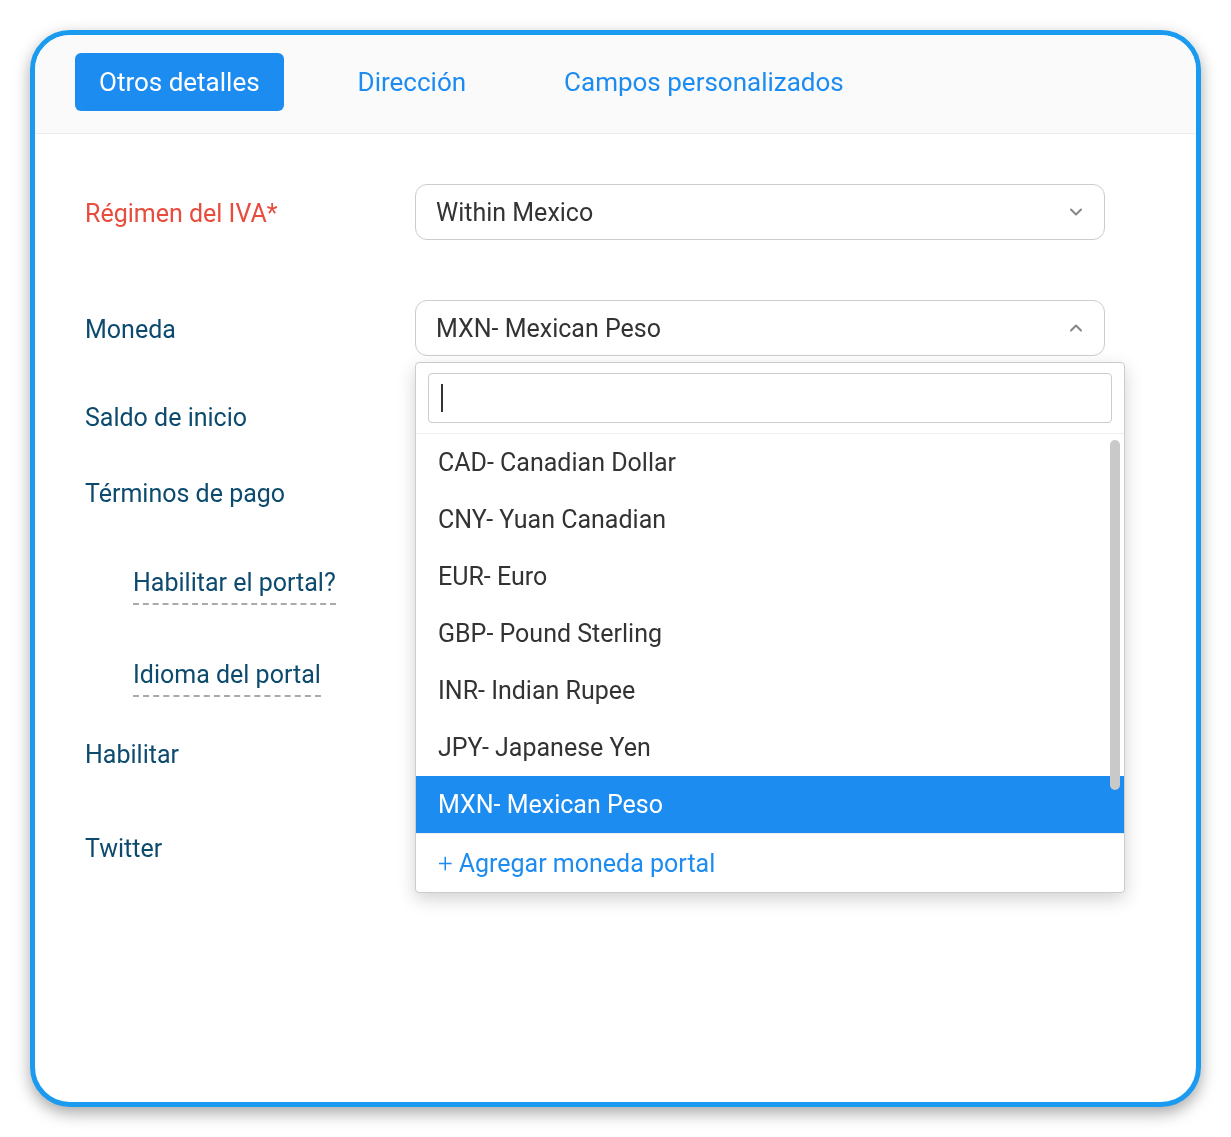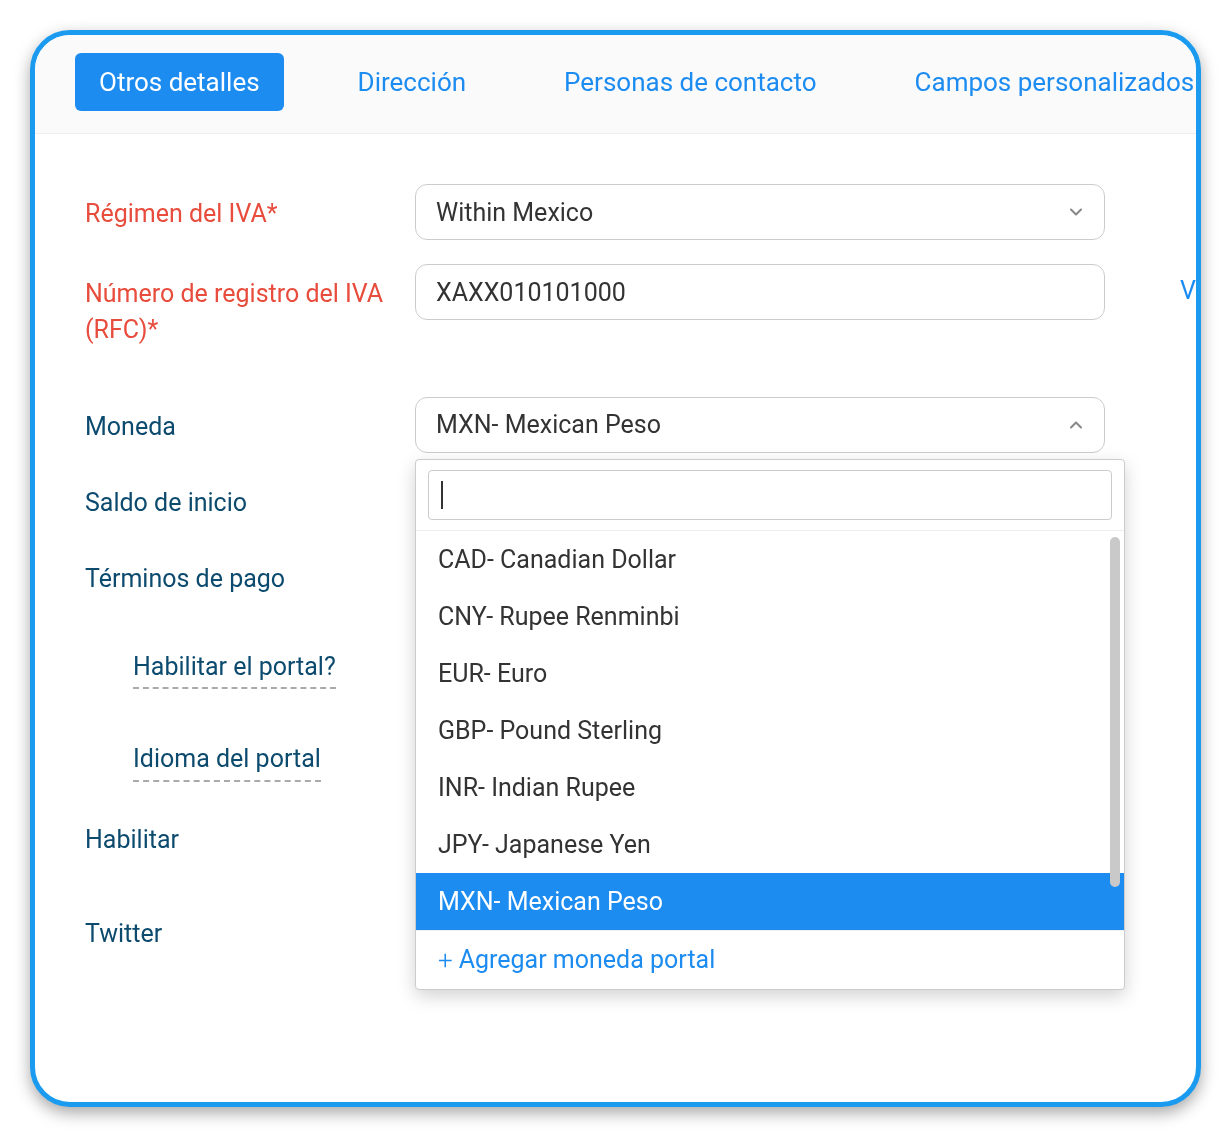--- a/index.html
+++ b/index.html
@@ -37,21 +37,21 @@
     .tab.active {
       background: #1d8cf0;
       color: #fff;
     }
     .form {
       padding: 50px 40px 0 50px;
     }
     .row {
       display: flex;
       align-items: flex-start;
-      margin-bottom: 24px;
+      margin-bottom: 36px;
     }
     .label {
       width: 330px;
       font-size: 25px;
       color: #0c4a6e;
       padding-top: 12px;
       line-height: 1.45;
     }
     .label.required { color: #e74c3c; }
     .label.dashed {
@@ -167,49 +167,39 @@
     .tight-rows .label { padding-top: 8px; }
   </style>
 </head>
 <body>
 
 <div class="window">
 
   <div class="tabs">
     <div class="tab active">Otros detalles</div>
     <div class="tab">Dirección</div>
-    <div class="tab">Personas de contacto</div>
     <div class="tab">Campos personalizados</div>
   </div>
 
   <div class="form">
 
     <div class="row">
       <div class="label required">Régimen del IVA*</div>
       <div class="field">
         <div class="select">
           <span>Within Mexico</span>
           <span class="chevron">
             <svg viewBox="0 0 24 24" fill="none" stroke="#888" stroke-width="2.5" stroke-linecap="round" stroke-linejoin="round">
                 <polyline points="6 9 12 15 18 9"></polyline>
               </svg>
           </span>
         </div>
       </div>
     </div>
 
-    <div class="row">
-      <div class="label required">Número de registro del IVA (RFC)*</div>
-      <div class="field">
-        <div class="input">
-          <span>XAXX010101000</span>
-        </div>
-        <span class="side-link">V</span>
-      </div>
-    </div>
 
     <div style="height:24px;"></div>
 
     <div class="row">
       <div class="label">Moneda</div>
       <div class="field">
         <div class="select">
           <span>MXN- Mexican Peso</span>
           <span class="chevron">
             <svg viewBox="0 0 24 24" fill="none" stroke="#888" stroke-width="2.5" stroke-linecap="round" stroke-linejoin="round">
@@ -220,21 +210,21 @@
 
         <div class="dropdown">
           <div class="dropdown-search">
             <div class="dropdown-search-box">
               <span class="cursor-pipe"></span>
             </div>
           </div>
           <div class="dropdown-list-wrap">
             <div class="dropdown-list">
               <div class="dropdown-item">CAD- Canadian Dollar</div>
-              <div class="dropdown-item">CNY- Rupee Renminbi</div>
+              <div class="dropdown-item">CNY- Yuan Canadian</div>
               <div class="dropdown-item">EUR- Euro</div>
               <div class="dropdown-item">GBP- Pound Sterling</div>
               <div class="dropdown-item">INR- Indian Rupee</div>
               <div class="dropdown-item">JPY- Japanese Yen</div>
               <div class="dropdown-item selected">MXN- Mexican Peso</div>
             </div>
             <div class="scrollbar"></div>
           </div>
           <div class="dropdown-footer">
             <span class="plus-icon">+</span>

